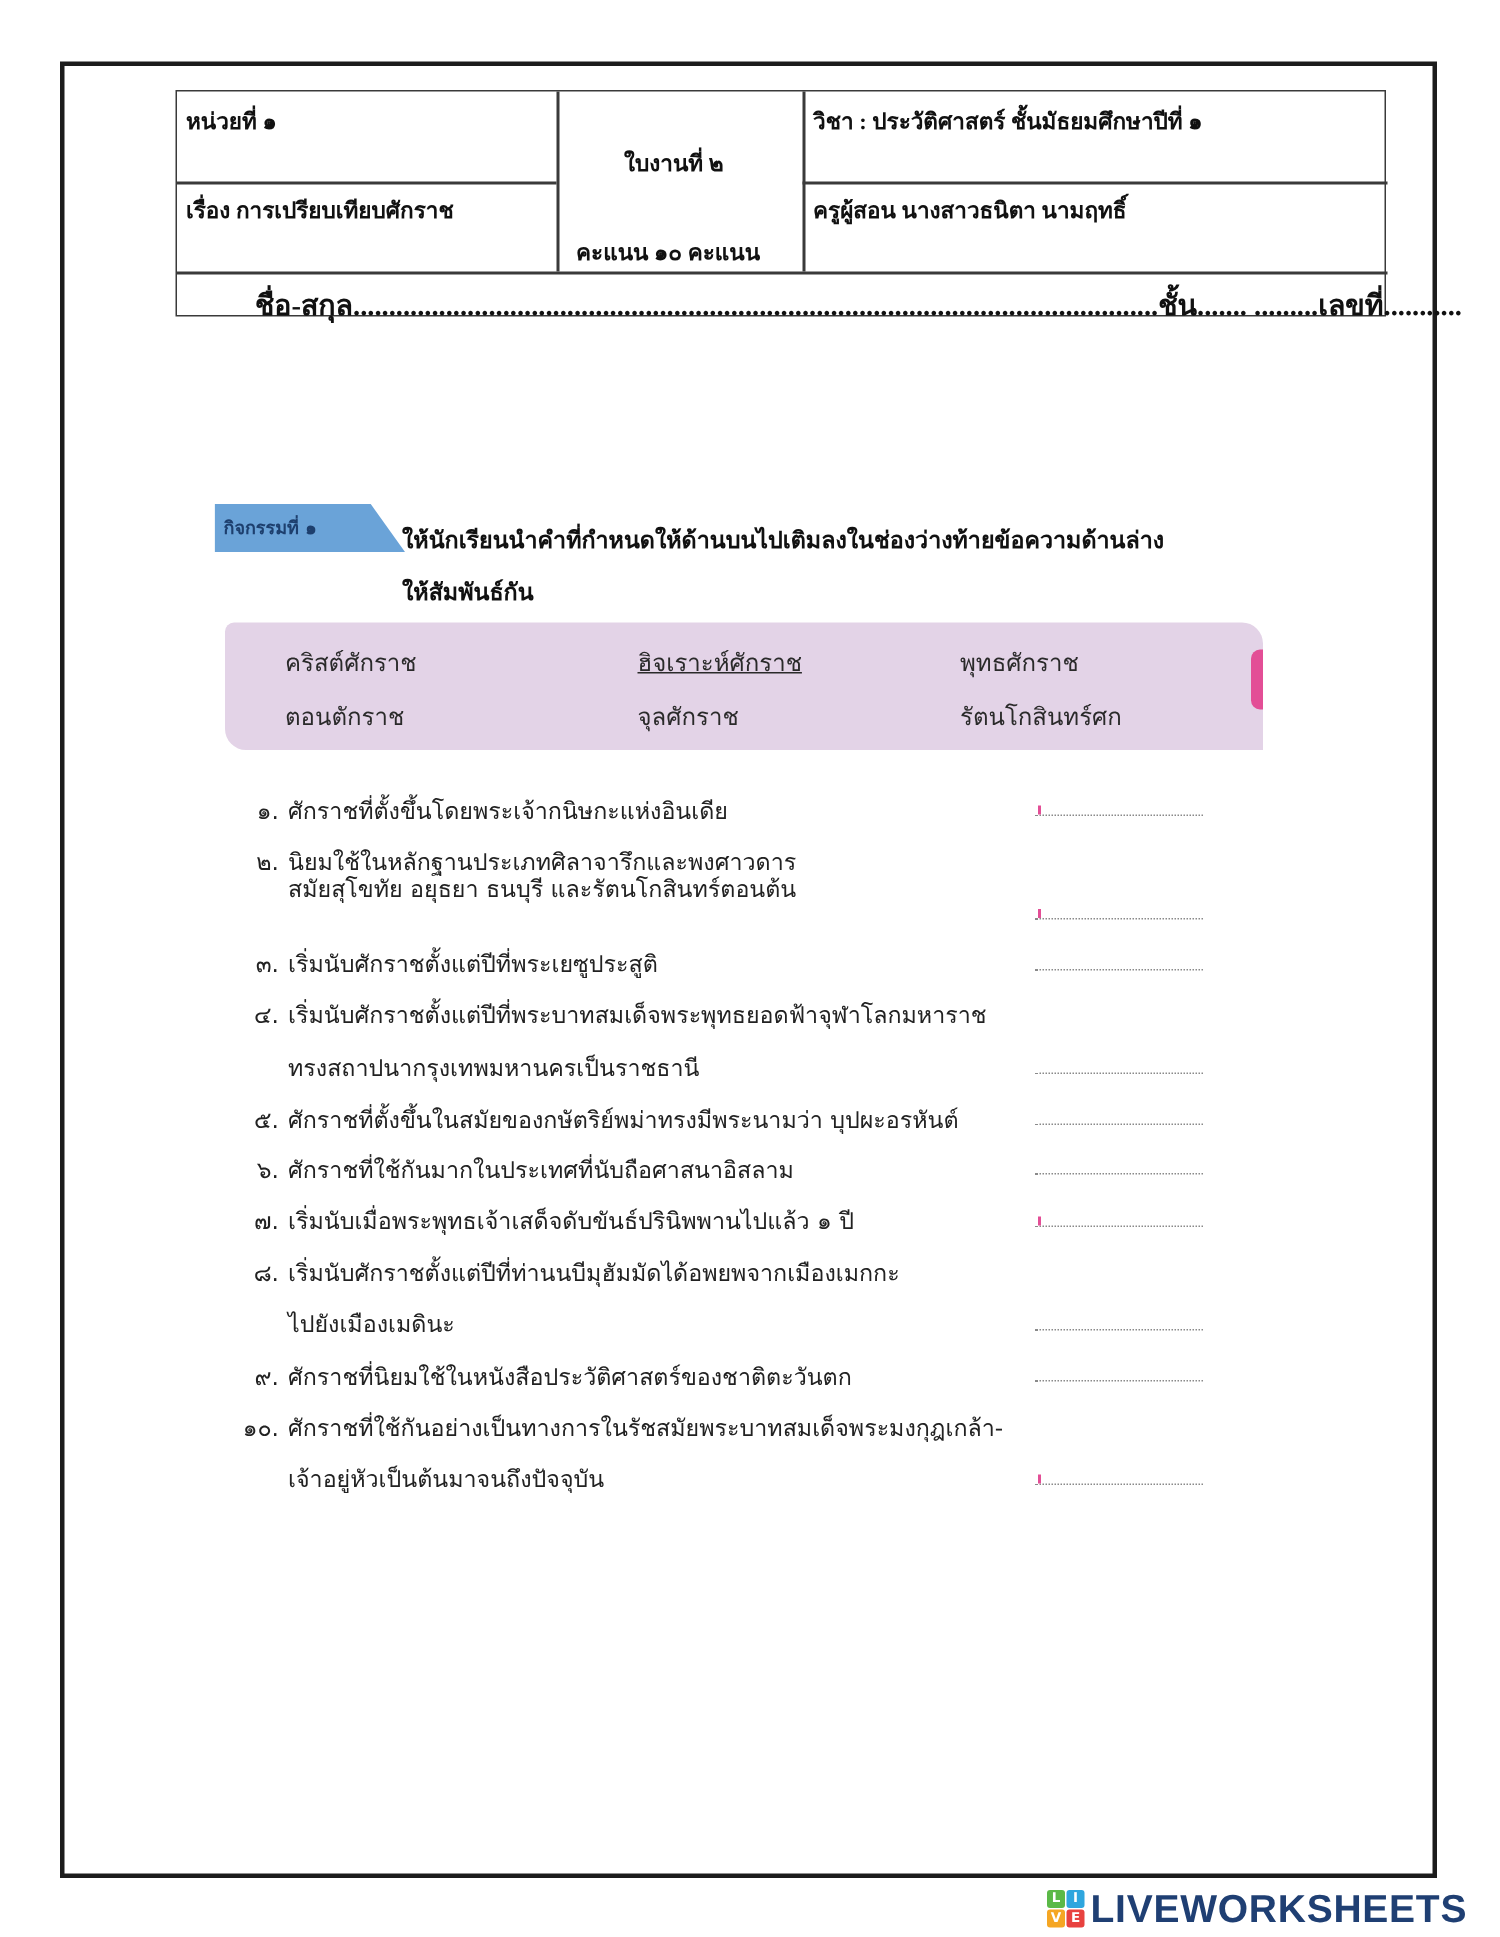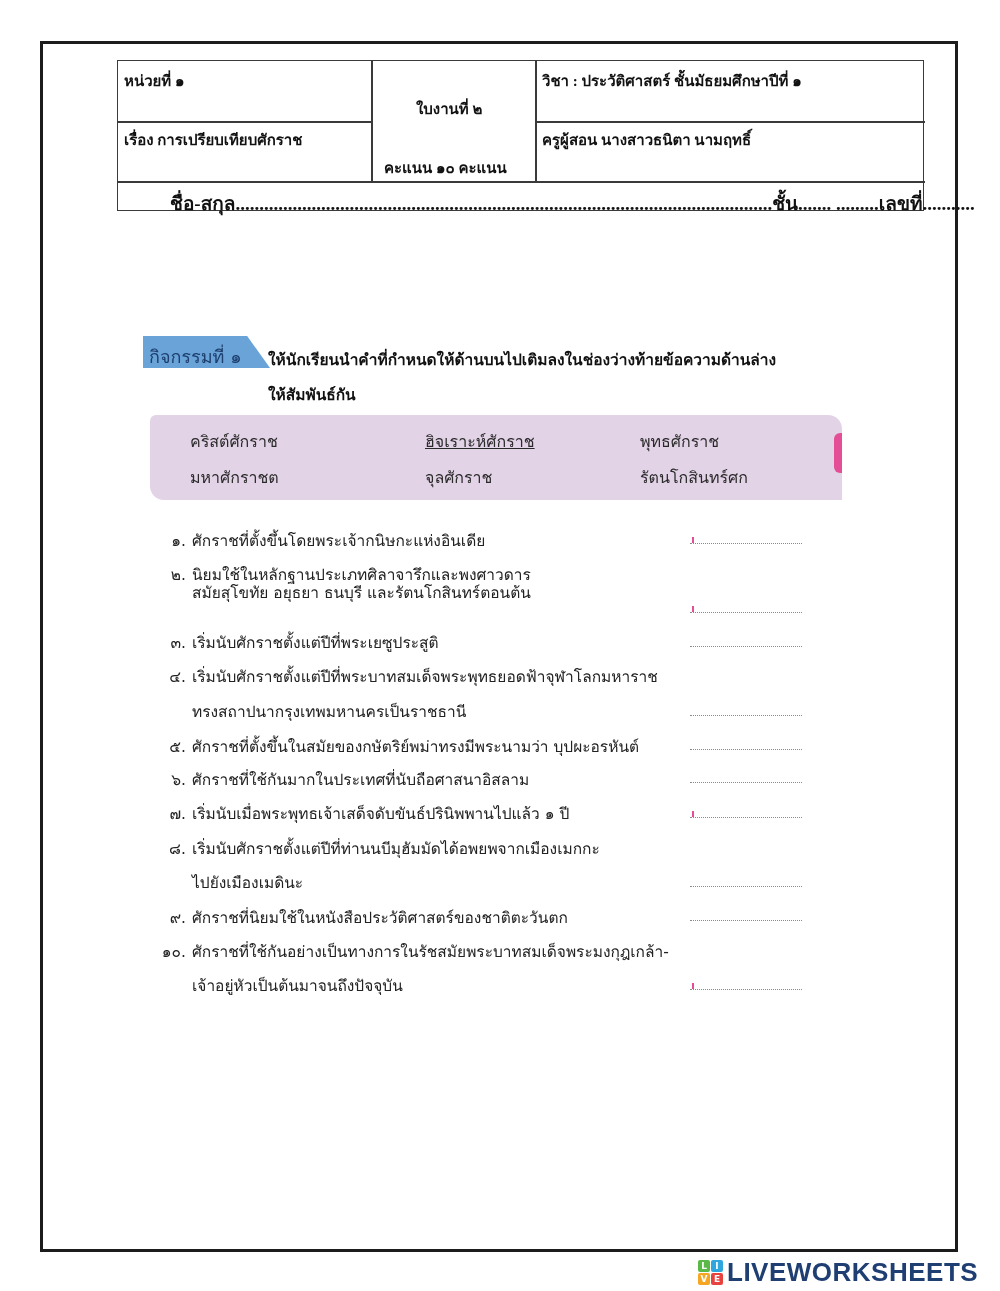--- a/index.html
+++ b/index.html
@@ -20,21 +20,21 @@
   .vline { position: absolute; background: #3a3a3a; width: 1.5px; }
   .hline { position: absolute; background: #3a3a3a; height: 1.5px; }
 
   
   .activity-badge {
     position: absolute; left: 143px; top: 336px; width: 127px; height: 32px;
     background: #6aa3d8;
     clip-path: polygon(0 0, 82% 0, 100% 100%, 0 100%);
   }
   .activity-badge span {
-    position: absolute; left: 6px; top: 6px; font-size: 18px; font-weight: normal; color: #1d3f6e;
+    position: absolute; left: 6px; top: 6px; font-size: 12px; font-weight: bold; color: #1d3f6e;
   }
   .instruction {
     position: absolute; left: 268px; top: 343px; width: 545px;
     font-size: 15.5px; font-weight: bold; line-height: 35px; color: #111;
   }
 
   .word-box {
     position: absolute; left: 150px; top: 415px; width: 692px; height: 85px;
     background: #e3d3e7; border-radius: 6px 14px 0 14px;
   }
@@ -93,21 +93,21 @@
 </div>
 <div class="instruction">
   <div>ให้นักเรียนนำคำที่กำหนดให้ด้านบนไปเติมลงในช่องว่างท้ายข้อความด้านล่าง</div>
   <div>ให้สัมพันธ์กัน</div>
 </div>
 
 <div class="word-box">
   <div class="word" style="left:40px; top:14px;">คริสต์ศักราช</div>
   <div class="word" style="left:275px; top:14px;text-decoration:underline;">ฮิจเราะห์ศักราช</div>
   <div class="word" style="left:490px; top:14px;">พุทธศักราช</div>
-  <div class="word" style="left:40px; top:50px;">มหาศักราชต</div>
+  <div class="word" style="left:40px; top:50px;">ตอนตักราช</div>
   <div class="word" style="left:275px; top:50px;">จุลศักราช</div>
   <div class="word" style="left:490px; top:50px;">รัตนโกสินทร์ศก</div>
   <div class="pink-tab"></div>
 </div>
 
 <div class="q" style="top:528px;"><span class="num">๑.</span><span>ศักราชที่ตั้งขึ้นโดยพระเจ้ากนิษกะแห่งอินเดีย</span></div>
 <div class="answer-line" style="top:543px;">
     <div class="mark"></div>
   </div>
 

